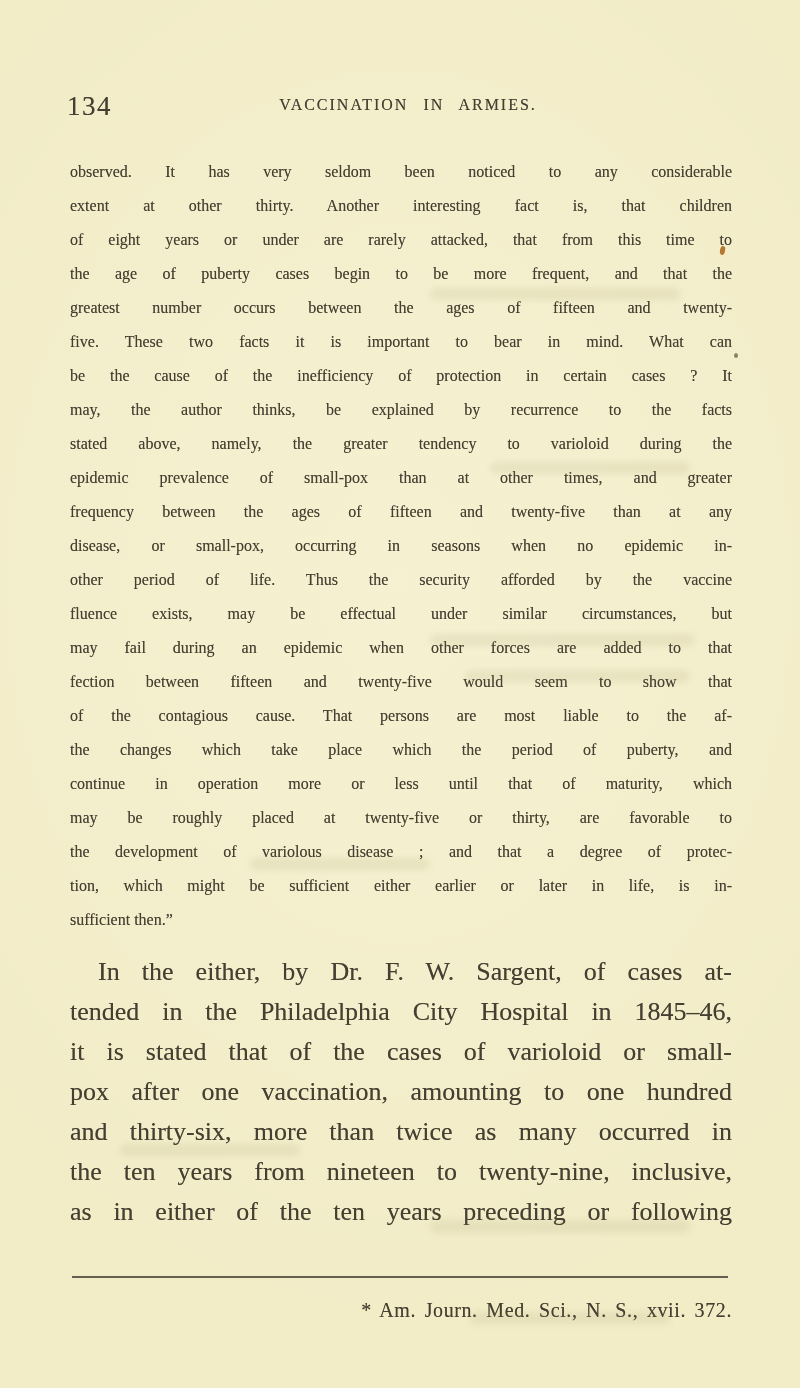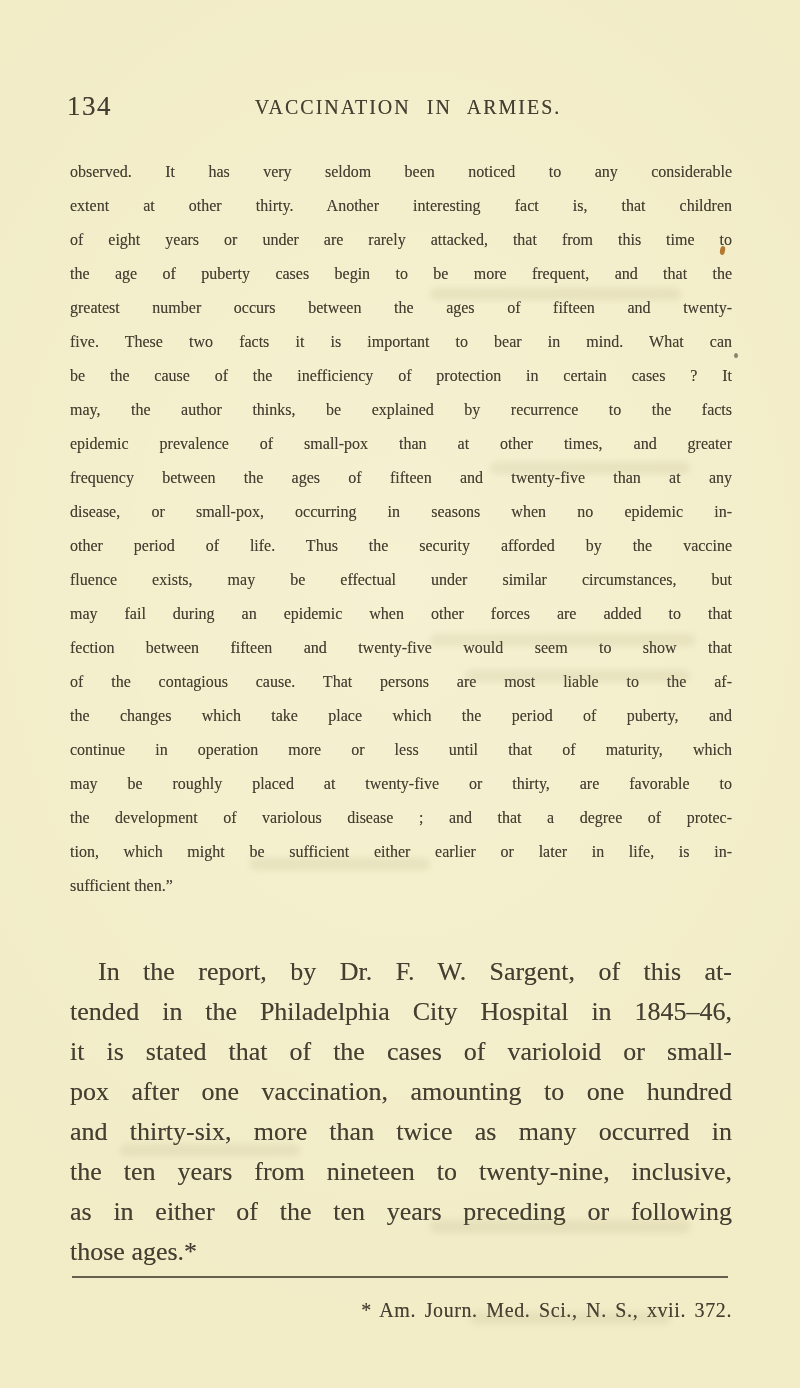--- a/index.html
+++ b/index.html
@@ -29,21 +29,21 @@
     font-size: 27px;
     letter-spacing: 1.5px;
     text-shadow: 0 0 0.4px rgba(69,62,49,0.55);
   }
   .runhead {
     position: absolute;
     left: 0;
     right: 0;
     top: 96px;
     text-align: center;
-    font-size: 20px;
+    font-size: 16px;
     letter-spacing: 2px;
     word-spacing: 9px;
     text-shadow: 0 0 0.4px rgba(69,62,49,0.55);
     padding-left: 16px;
   }
 
   .textblock {
     position: absolute;
     left: 70px;
     width: 662px;
@@ -137,45 +137,45 @@
 
   <div class="textblock quote-block">
       <div class="tline">observed. It has very seldom been noticed to any considerable</div>
       <div class="tline">extent at other thirty. Another interesting fact is, that children</div>
       <div class="tline">of eight years or under are rarely attacked, that from this time to</div>
       <div class="tline">the age of puberty cases begin to be more frequent, and that the</div>
       <div class="tline">greatest number occurs between the ages of fifteen and twenty-</div>
       <div class="tline">five. These two facts it is important to bear in mind. What can</div>
       <div class="tline">be the cause of the inefficiency of protection in certain cases ? It</div>
       <div class="tline">may, the author thinks, be explained by recurrence to the facts</div>
+      <div class="tline">stated above, namely, the greater tendency to varioloid during the</div>
       <div class="tline">epidemic prevalence of small-pox than at other times, and greater</div>
       <div class="tline">frequency between the ages of fifteen and twenty-five than at any</div>
       <div class="tline">disease, or small-pox, occurring in seasons when no epidemic in-</div>
       <div class="tline">other period of life. Thus the security afforded by the vaccine</div>
       <div class="tline">fluence exists, may be effectual under similar circumstances, but</div>
       <div class="tline">may fail during an epidemic when other forces are added to that</div>
       <div class="tline">fection between fifteen and twenty-five would seem to show that</div>
       <div class="tline">of the contagious cause. That persons are most liable to the af-</div>
       <div class="tline">the changes which take place which the period of puberty, and</div>
       <div class="tline">continue in operation more or less until that of maturity, which</div>
       <div class="tline">may be roughly placed at twenty-five or thirty, are favorable to</div>
       <div class="tline">the development of variolous disease ; and that a degree of protec-</div>
       <div class="tline">tion, which might be sufficient either earlier or later in life, is in-</div>
       <div class="tline last">sufficient then.”</div>
     </div>
 
   <div class="textblock main-block">
-      <div class="tline">In the report, by Dr. F. W. Sargent, of this at-</div>
+      <div class="tline">In the either, by Dr. F. W. Sargent, of cases at-</div>
       <div class="tline">tended in the Philadelphia City Hospital in 1845–46,</div>
       <div class="tline">it is stated that of the cases of varioloid or small-</div>
       <div class="tline">pox after one vaccination, amounting to one hundred</div>
       <div class="tline">and thirty-six, more than twice as many occurred in</div>
       <div class="tline">the ten years from nineteen to twenty-nine, inclusive,</div>
       <div class="tline">as in either of the ten years preceding or following</div>
-      <div class="tline last">those ages.*</div>
     </div>
 
   <div class="footnote-rule"></div>
 
   <div class="footnote">* Am. Journ. Med. Sci., N. S., xvii. 372.</div>
 
   <div class="ghost g1"></div>
   <div class="ghost g2"></div>
   <div class="ghost g3"></div>
   <div class="ghost g4"></div>

